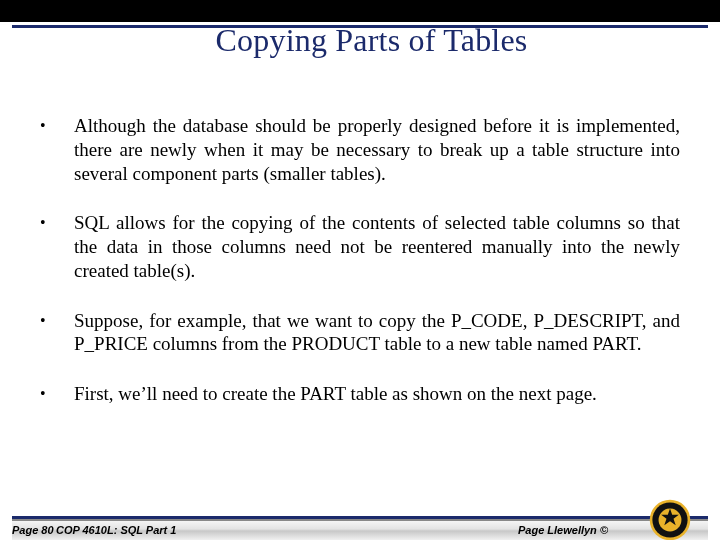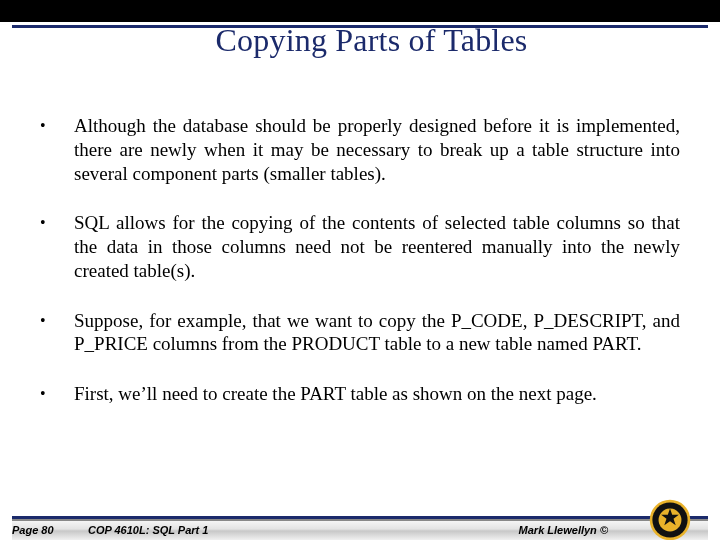--- a/index.html
+++ b/index.html
@@ -80,21 +80,21 @@
     position: absolute;
     left: 0; right: 0; top: 0; bottom: 0;
     display: flex;
     align-items: center;
     color: #000;
     font-family: Arial, Helvetica, sans-serif;
     font-size: 11px;
     font-weight: 700;
     font-style: italic;
   }
-  .footer-text .ft-left  { position: absolute; left: 76px; }
+  .footer-text .ft-left  { position: absolute; left: 44px; }
   .footer-text .ft-center{ position: absolute; left: 0; right: 0; text-align: left; }
   .footer-text .ft-right { position: absolute; right: 100px; }
   .logo {
     position: absolute;
     right: 16px;
     bottom: 2px;
     width: 44px;
     height: 44px;
   }
   .logo svg { width: 100%; height: 100%; }
@@ -125,21 +125,21 @@
       <div class="txt">First, we’ll need to create the PART table as shown on the next page.</div>
     </div>
   </div>
 
   <div class="footer">
     <div class="footer-bar"></div>
     <div class="footer-rule"></div>
     <div class="footer-text">
       <span class="ft-left">COP 4610L: SQL Part 1</span>
       <span class="ft-center">Page 80</span>
-      <span class="ft-right">Mark Llewellyn ©</span>
+      <span class="ft-right">Page Llewellyn ©</span>
     </div>
     <div class="logo">
       <svg viewBox="0 0 100 100">
         <circle cx="50" cy="50" r="46" fill="#e9b22a"></circle>
         <circle cx="50" cy="50" r="40" fill="#111"></circle>
         <circle cx="50" cy="50" r="26" fill="#e9b22a"></circle>
         <g fill="#111">
           <path d="M50 24 L55 38 L70 38 L58 47 L63 62 L50 53 L37 62 L42 47 L30 38 L45 38 Z"></path>
         </g>
       </svg>

